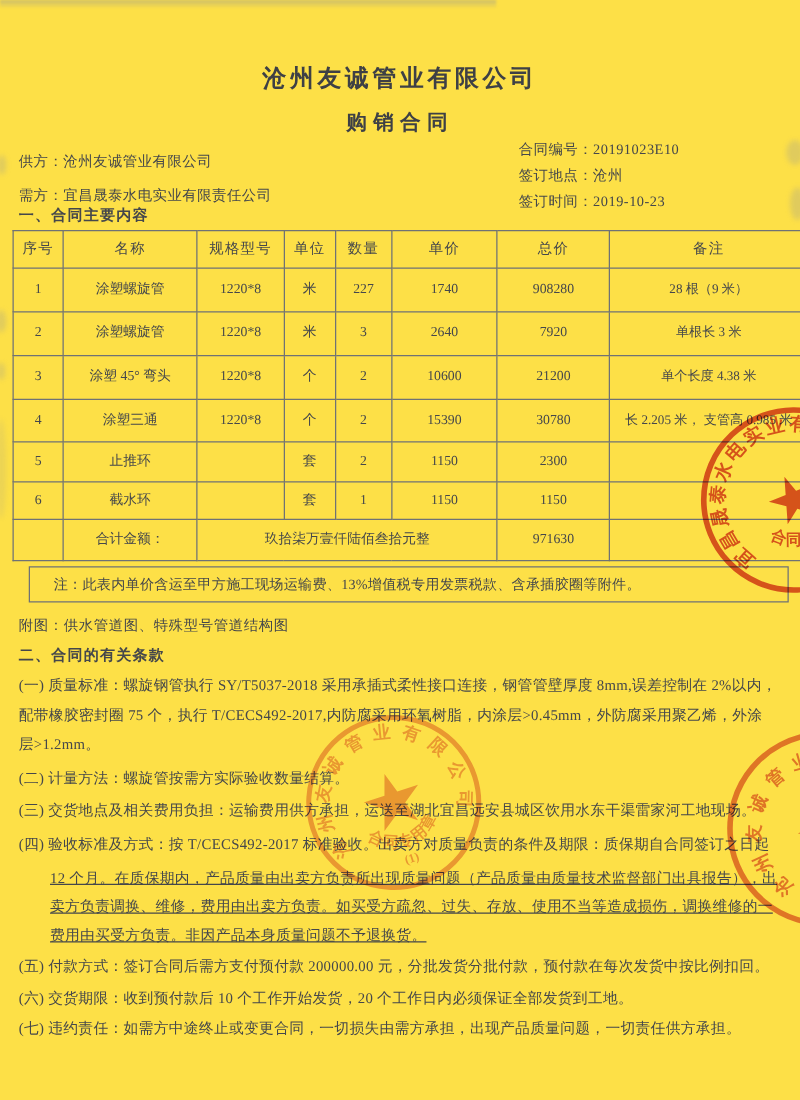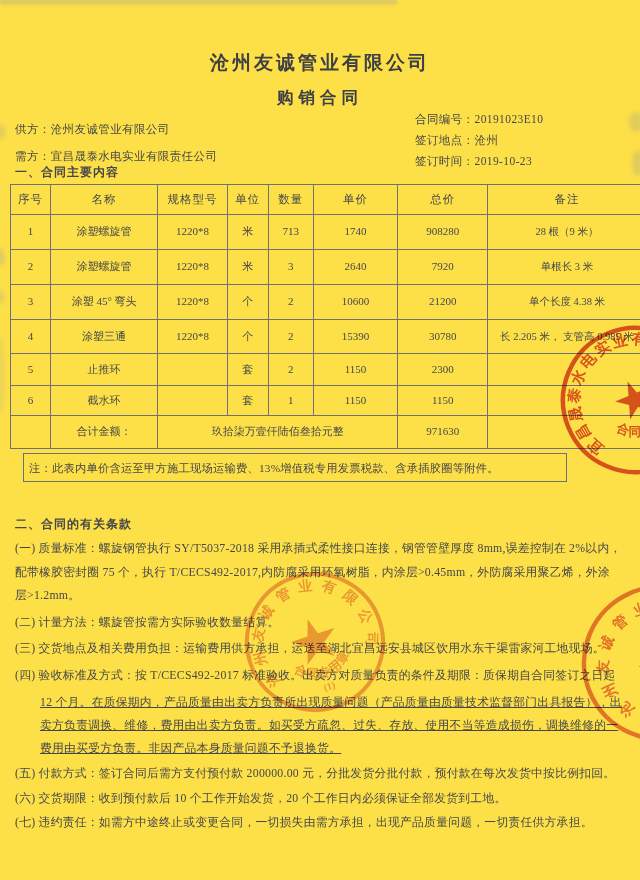--- a/index.html
+++ b/index.html
@@ -39,23 +39,23 @@
   
   table.main{position:absolute;left:10px;top:184px;border-collapse:collapse;
     table-layout:fixed;width:637px;font-size:11px;color:#45474b;}
   table.main td,table.main th{border:1px solid #6f7275;text-align:center;
     font-weight:normal;padding:0 2px;overflow:hidden;line-height:1.25;}
   table.main th{font-size:11.5px;letter-spacing:1px;}
   tr.hrow{height:30px;} tr.r0{height:35px;} tr.r1{height:35px;} tr.r2{height:35px;}
   tr.r3{height:34px;} tr.r4{height:32px;} tr.r5{height:30px;} tr.trow{height:33px;}
   .remark-cell{font-size:10.5px;white-space:normal;line-height:1.35;}
 
-  .note-box{position:absolute;left:23px;top:453px;width:544px;height:29px;
+  .note-box{position:absolute;left:23px;top:453px;width:608px;height:29px;
     border:1px solid #6f7275;font-size:11.3px;line-height:29px;
-    padding-left:5px;box-sizing:border-box;white-space:nowrap;letter-spacing:.2px;}
+    padding-left:19px;box-sizing:border-box;white-space:nowrap;letter-spacing:.2px;}
 
   .clause{position:absolute;left:15px;font-size:11.8px;letter-spacing:.25px;
     white-space:nowrap;line-height:16px;}
   .indent{left:40px;text-decoration:underline;}
   .c0{top:540px;} .c1{top:564px;} .c2{top:587px;} .c3{top:614px;}
   .c4{top:640px;} .c5{top:667px;} .c6{top:694px;} .c7{top:717px;}
   .c8{top:740px;} .c9{top:765px;} .c10{top:790px;} .c11{top:814px;}
 
   
   .stamp{position:absolute;mix-blend-mode:multiply;pointer-events:none;}
@@ -108,21 +108,21 @@
       <th>数量</th>
       <th>单价</th>
       <th>总价</th>
       <th>备注</th>
     </tr>
     <tr class="r0">
       <td>1</td>
       <td>涂塑螺旋管</td>
       <td>1220*8</td>
       <td>米</td>
-      <td>713</td>
+      <td>227</td>
       <td>1740</td>
       <td>908280</td>
       <td class="remark-cell">28 根（9 米）</td>
     </tr>
     <tr class="r1">
       <td>2</td>
       <td>涂塑螺旋管</td>
       <td>1220*8</td>
       <td>米</td>
       <td>3</td>
@@ -174,20 +174,21 @@
       <td></td>
       <td>合计金额：</td>
       <td colspan="4">玖拾柒万壹仟陆佰叁拾元整</td>
       <td>971630</td>
       <td></td>
     </tr>
   </tbody>
     </table>
 
   <div class="note-box">注：此表内单价含运至甲方施工现场运输费、13%增值税专用发票税款、含承插胶圈等附件。</div>
+  <div class="t attach">附图：供水管道图、特殊型号管道结构图</div>
 
   <div class="t sec-heading h2">二、合同的有关条款</div>
 
   <div class="clause c0">(一) 质量标准：螺旋钢管执行 SY/T5037-2018 采用承插式柔性接口连接，钢管管壁厚度 8mm,误差控制在 2%以内，</div>
   <div class="clause c1">配带橡胶密封圈 75 个，执行 T/CECS492-2017,内防腐采用环氧树脂，内涂层&gt;0.45mm，外防腐采用聚乙烯，外涂</div>
   <div class="clause c2">层&gt;1.2mm。</div>
   <div class="clause c3">(二) 计量方法：螺旋管按需方实际验收数量结算。</div>
   <div class="clause c4">(三) 交货地点及相关费用负担：运输费用供方承担，运送至湖北宜昌远安县城区饮用水东干渠雷家河工地现场。</div>
   <div class="clause c5">(四) 验收标准及方式：按 T/CECS492-2017 标准验收。出卖方对质量负责的条件及期限：质保期自合同签订之日起</div>
   <div class="clause c6 indent">12 个月。在质保期内，产品质量由出卖方负责所出现质量问题（产品质量由质量技术监督部门出具报告），出</div>

